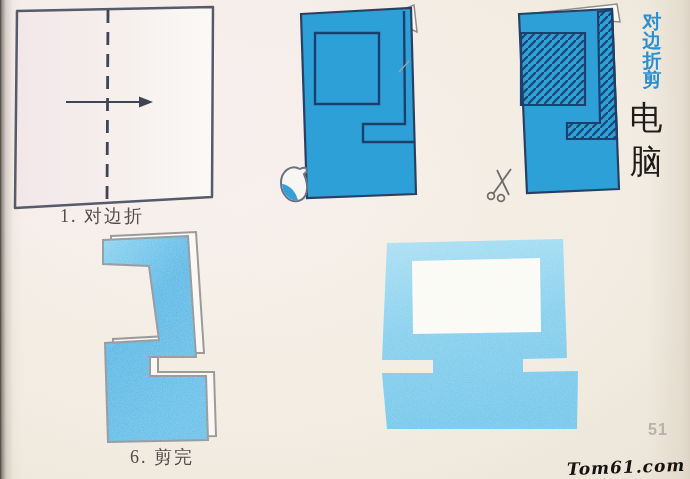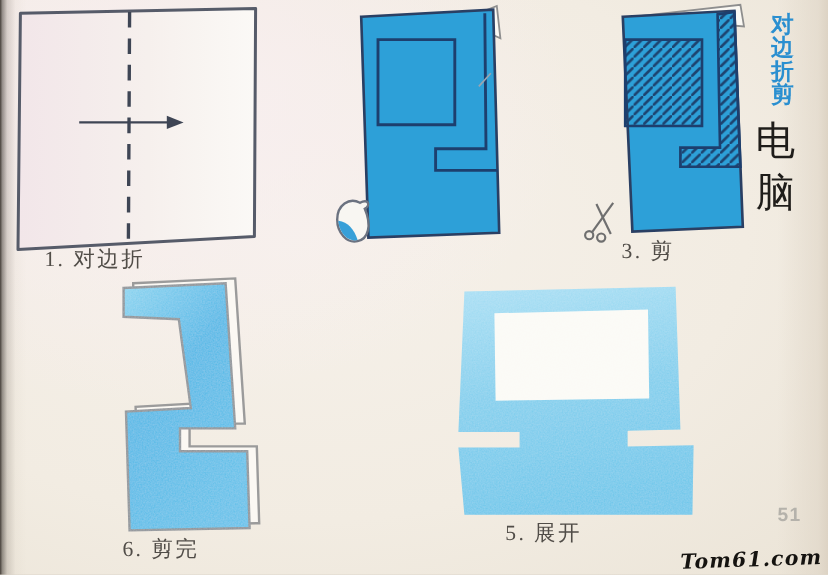--- a/index.html
+++ b/index.html
@@ -7,21 +7,21 @@
     position:relative;width:690px;height:479px;overflow:hidden;
     font-family:"Liberation Serif","DejaVu Serif",serif;
     background:
       linear-gradient(90deg,#46403a 0px,rgba(70,64,58,.55) 2px,rgba(120,110,100,.25) 6px,rgba(200,190,175,.10) 13px,rgba(0,0,0,0) 22px),
       linear-gradient(270deg,#ddd3c4 0px,rgba(221,211,196,.55) 8px,rgba(0,0,0,0) 42px),
       radial-gradient(ellipse at 18% 18%,#f8eef0 0%,rgba(0,0,0,0) 45%),
       radial-gradient(ellipse at 35% 40%,#f6f1ea 0%,#f2ece2 60%,#ebe4d7 100%);
   }
   .art{position:absolute;left:0;top:0;}
   .lbl{
-    position:absolute;text-align:left;color:#514d48;
+    position:absolute;text-align:center;color:#514d48;
     font-size:18px;letter-spacing:2px;white-space:nowrap;
   }
   .vtext{
     position:absolute;text-align:center;
     overflow-wrap:break-word;word-break:break-all;
   }
   .caption{
     left:641px;top:12px;width:22px;font-size:19px;line-height:1.02;
     color:#2a8fd0;font-weight:bold;
   }
@@ -117,22 +117,20 @@
     </g>
 
     <g filter="url(#grain)">
       <path d="M387,243 L563,239 L567,358 L523,359 L523,372 L578,371 L577,429
                L387,429 L382,373 L433,373 L433,360 L382,360 Z" fill="url(#blu5)"></path>
       <polygon points="412,261 540,258 541,332 413,334" fill="#fbfaf6"></polygon>
     </g>
   </svg>
 
   <div class="lbl" style="left:37px;top:204px;width:130px">1. 对边折</div>
-  <div class="lbl" style="left:518px;top:197px;width:110px">3. 剪</div>
   <div class="lbl" style="left:102px;top:445px;width:120px">6. 剪完</div>
-  <div class="lbl" style="left:421px;top:432px;width:120px">5. 展开</div>
 
   <div class="vtext caption">对边折剪</div>
   <div class="vtext title">电脑</div>
 
   <div class="pagenum">51</div>
   <div class="watermark">Tom61.com</div>
 </div>
 
 </body></html>

